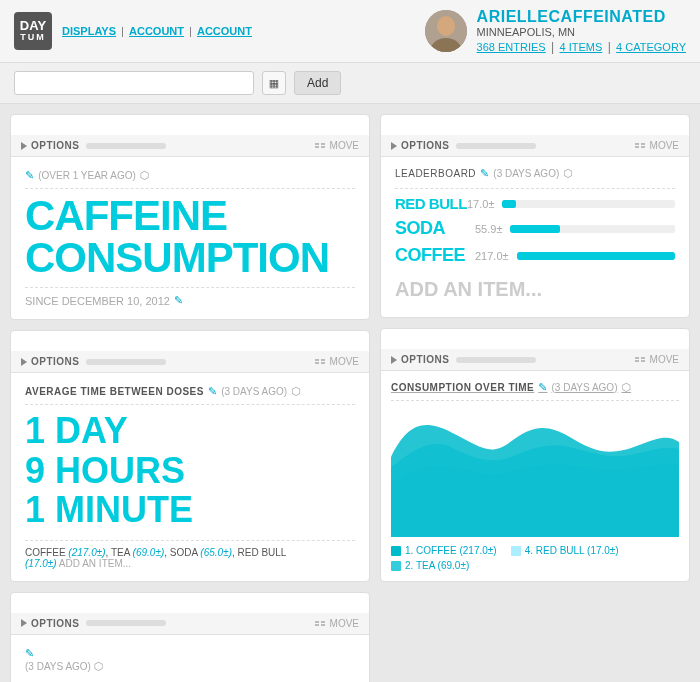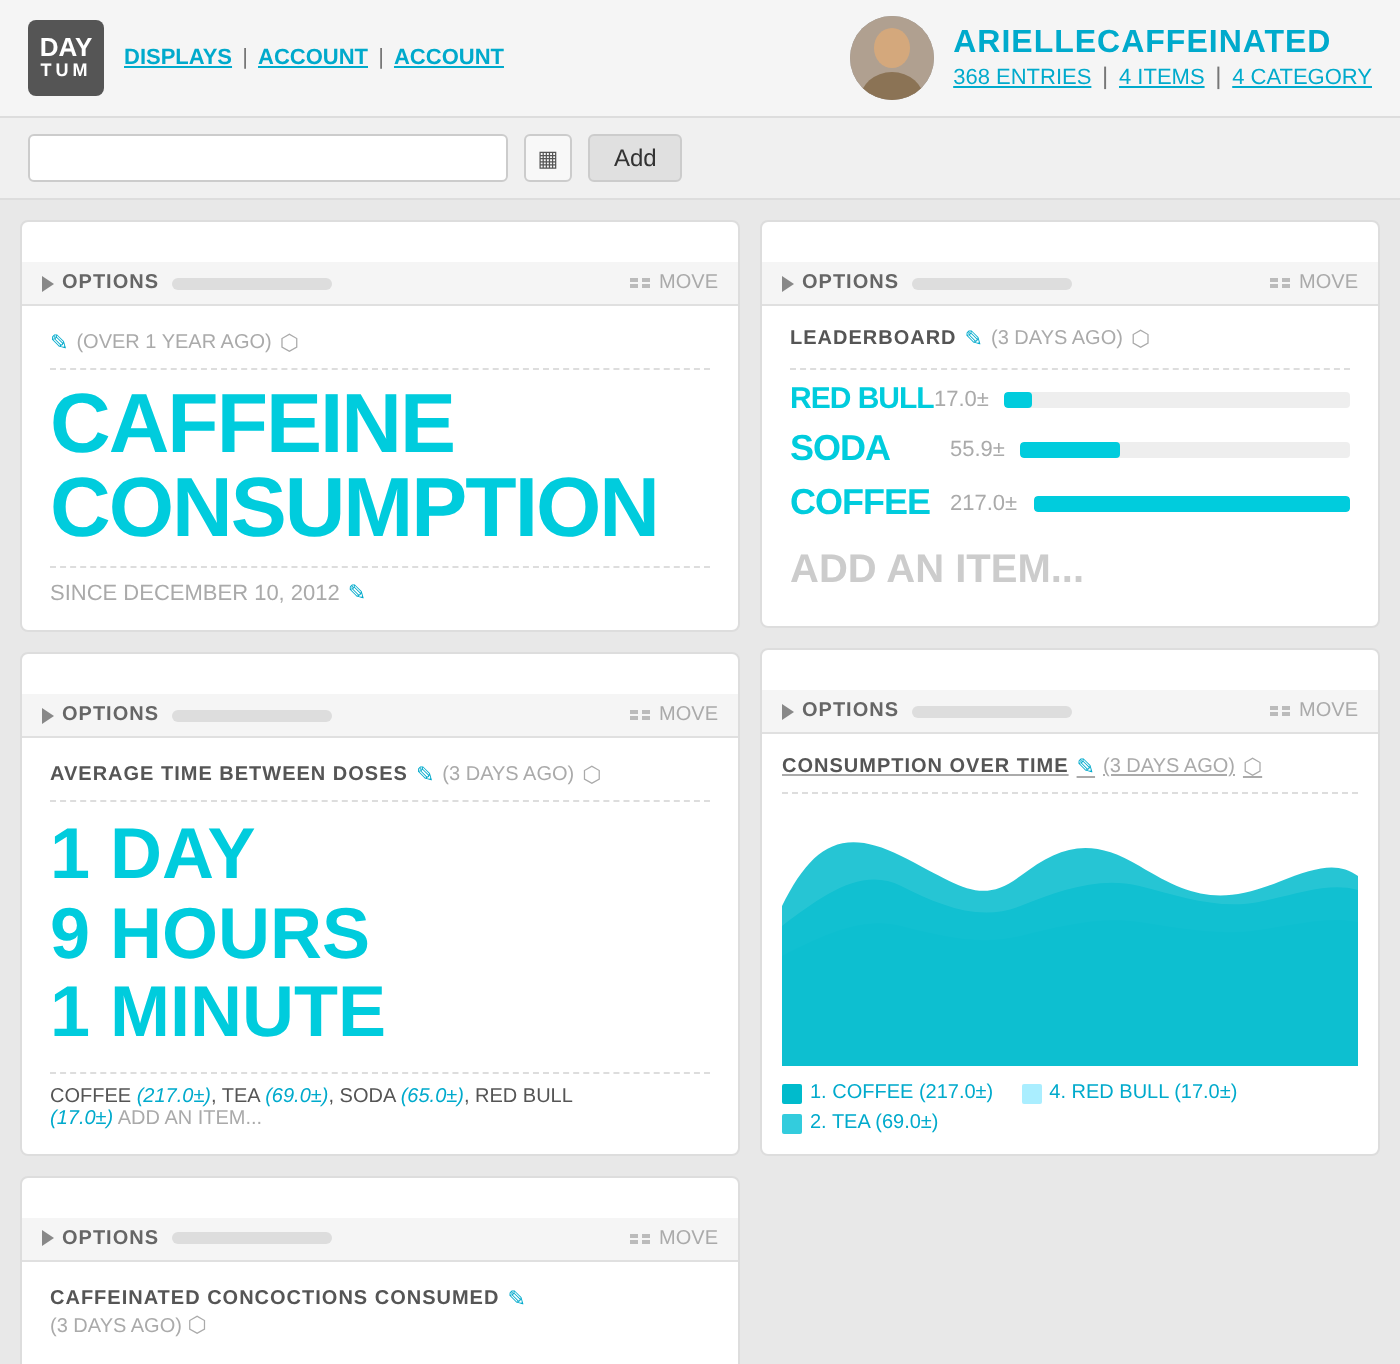--- a/index.html
+++ b/index.html
@@ -361,20 +361,21 @@
   <div class="header-right">
     <div class="avatar">
       <svg viewBox="0 0 42 42" xmlns="http://www.w3.org/2000/svg">
         <rect width="42" height="42" fill="#b0a090"></rect>
         <ellipse cx="21" cy="16" rx="9" ry="10" fill="#d4a87c"></ellipse>
         <ellipse cx="21" cy="42" rx="16" ry="14" fill="#8B7355"></ellipse>
       </svg>
     </div>
     <div class="user-info">
       <div class="user-name">ARIELLECAFFEINATED</div>
+      <div class="user-location">MINNEAPOLIS, MN</div>
       <div class="user-stats">
         <a href="#">368 ENTRIES</a>
         <span>|</span>
         <a href="#">4 ITEMS</a>
         <span>|</span>
         <a href="#">4 CATEGORY</a>
       </div>
     </div>
   </div>
 </div>
@@ -479,21 +480,20 @@
             <span></span>
               <span></span>
               <span></span>
               <span></span>
           </div>
           <span>MOVE</span>
         </div>
       </div>
       <div class="panel3-body">
         <div class="panel-subtitle" style="margin-bottom:0;">
-          <span style="font-weight:bold;color:#555;font-size:10px;text-transform:uppercase;letter-spacing:0.5px;">CAFFEINATED CONCOCTIONS CONSUMED</span>
           <span class="edit-icon">✎</span>
         </div>
         <div style="font-size:10px;color:#aaa;margin-bottom:8px;">
           <span>(3 DAYS AGO)</span>
           <span class="export-icon">⬡</span>
         </div>
       </div>
     </div>
 
   </div>
@@ -514,21 +514,21 @@
             <span></span>
               <span></span>
               <span></span>
               <span></span>
           </div>
           <span>MOVE</span>
         </div>
       </div>
       <div class="leaderboard-body">
         <div class="panel-subtitle" style="margin-bottom:8px;">
-          <span style="font-weight:bold;color:#555;font-size:10px;text-transform:uppercase;letter-spacing:0.5px;">LEADERBOARD</span>
+          <span style="font-weight:normal;color:#555;font-size:10px;text-transform:uppercase;letter-spacing:0.5px;">LEADERBOARD</span>
           <span class="edit-icon">✎</span>
           <span style="color:#aaa;">(3 DAYS AGO)</span>
           <span class="export-icon">⬡</span>
         </div>
         <hr class="divider-dashed">
 
         <div class="lb-item">
           <span class="lb-label redbull">RED BULL</span>
           <span class="lb-count">17.0±</span>
           <div class="lb-bar-bg">

